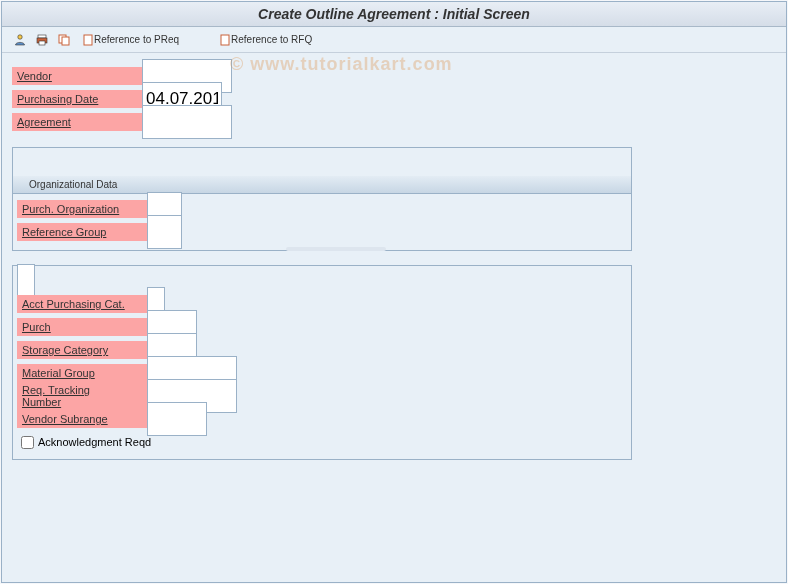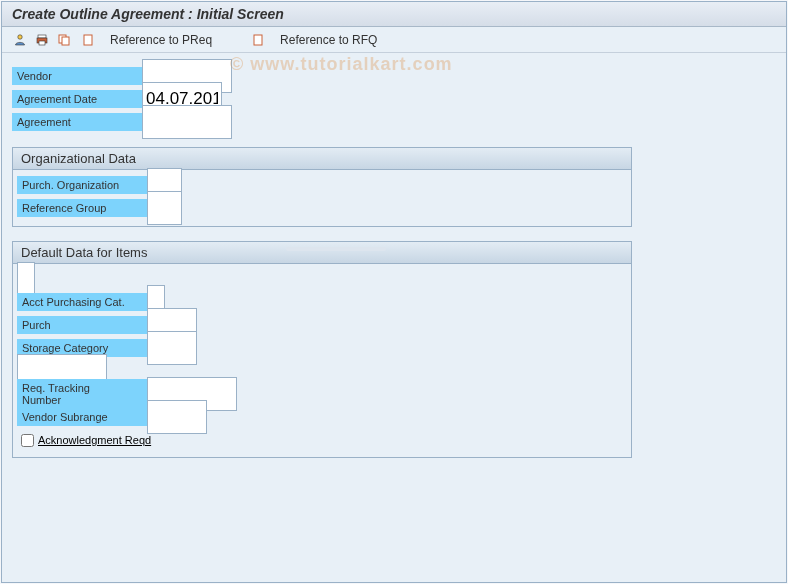--- a/index.html
+++ b/index.html
@@ -20,20 +20,21 @@
       margin: 1px;
     }
     .title-bar {
       background: linear-gradient(to bottom, #e8eef5 0%, #d5dde8 100%);
       border-bottom: 1px solid #a8b8c8;
       padding: 4px 10px;
       font-size: 14px;
       font-weight: bold;
       font-style: italic;
       color: #333;
+      text-align: center;
     }
     .toolbar {
       background: #e8f0f7;
       border-bottom: 1px solid #c5d0dc;
       padding: 4px 10px;
       display: flex;
       align-items: center;
       gap: 6px;
       height: 26px;
     }
@@ -41,42 +42,43 @@
       width: 16px;
       height: 16px;
       display: inline-flex;
       align-items: center;
       justify-content: center;
       cursor: pointer;
     }
     .tb-btn {
       display: inline-flex;
       align-items: center;
-      gap: 16px;
+      gap: 0;
       padding: 1px 4px;
       cursor: pointer;
       color: #333;
-      font-size: 12px;
+      font-size: 10px;
     }
     .content {
       padding: 12px 10px;
     }
     .field-row {
       display: flex;
       align-items: center;
       height: 22px;
       margin-bottom: 1px;
     }
     .field-label {
       width: 130px;
       padding: 2px 20px 2px 4px;
-      background: #7dd3fc;
+      background: #fca5a5;
       color: #333;
       font-size: 11px;
       border: 1px solid transparent;
+      text-decoration: underline;
     }
     .field-input {
       border: 1px solid #9ab1c7;
       background: #fff;
       height: 34px;
       padding: 1px 3px;
       font-size: 17px;
       font-family: Arial, sans-serif;
     }
     .w-lg { width: 90px; }
@@ -86,33 +88,33 @@
     .w-date { width: 80px; }
     .group-box {
       border: 1px solid #9ab1c7;
       margin-top: 14px;
       width: 620px;
       background: #e8f0f7;
     }
     .group-header {
       background: linear-gradient(to bottom, #e3ecf4 0%, #c7d6e4 100%);
       border-bottom: 1px solid #9ab1c7;
-      padding: 3px 8px;
-      font-size: 13px;
-      color: #333;
+      padding: 3px 16px;
+      font-size: 10px;
+      color: #333;
+      margin-top: 28px;
     }
     .group-body {
       padding: 4px 4px 6px 4px;
     }
     .checkbox-row {
       display: flex;
       align-items: center;
       height: 22px;
       padding-left: 4px;
-      text-decoration: underline;
     }
     .checkbox-row input[type="checkbox"] {
       width: 13px;
       height: 13px;
       margin-right: 4px;
     }
     .watermark {
       position: absolute;
       top: 54px;
       left: 230px;
@@ -177,21 +179,21 @@
     </span>
   </div>
 
   <div class="content">
 
     <div class="field-row">
       <div class="field-label">Vendor</div>
       <input class="field-input w-lg" value="" style="">
     </div>
     <div class="field-row">
-      <div class="field-label">Agreement Date</div>
+      <div class="field-label">Purchasing Date</div>
       <input class="field-input w-date" value="04.07.2018" style="">
     </div>
     <div class="field-row">
       <div class="field-label">Agreement</div>
       <input class="field-input w-lg" value="" style="">
     </div>
 
     <div class="group-box">
       <div class="group-header">Organizational Data</div>
       <div class="group-body">
@@ -200,38 +202,38 @@
           <input class="field-input w-sm" value="" style="">
         </div>
         <div class="field-row">
           <div class="field-label">Reference Group</div>
           <input class="field-input w-sm" value="" style="">
         </div>
       </div>
     </div>
 
     <div class="group-box">
-      <div class="group-header">Default Data for Items</div>
       <div class="group-body">
         <div class="field-row">
           <input class="field-input w-xs" value="" style="">
         </div>
         <div class="field-row">
           <div class="field-label">Acct Purchasing Cat.</div>
           <input class="field-input w-xs" value="" style="">
         </div>
         <div class="field-row">
           <div class="field-label">Purch</div>
           <input class="field-input w-md" value="" style="">
         </div>
         <div class="field-row">
           <div class="field-label">Storage Category</div>
           <input class="field-input w-md" value="" style="">
         </div>
         <div class="field-row">
+          <div class="field-label">Material Group</div>
           <input class="field-input w-lg" value="" style="">
         </div>
         <div class="field-row">
           <div class="field-label">Req. Tracking Number</div>
           <input class="field-input w-lg" value="" style="">
         </div>
         <div class="field-row">
           <div class="field-label">Vendor Subrange</div>
           <input class="field-input" style="width: 60px;" value="">
         </div>

